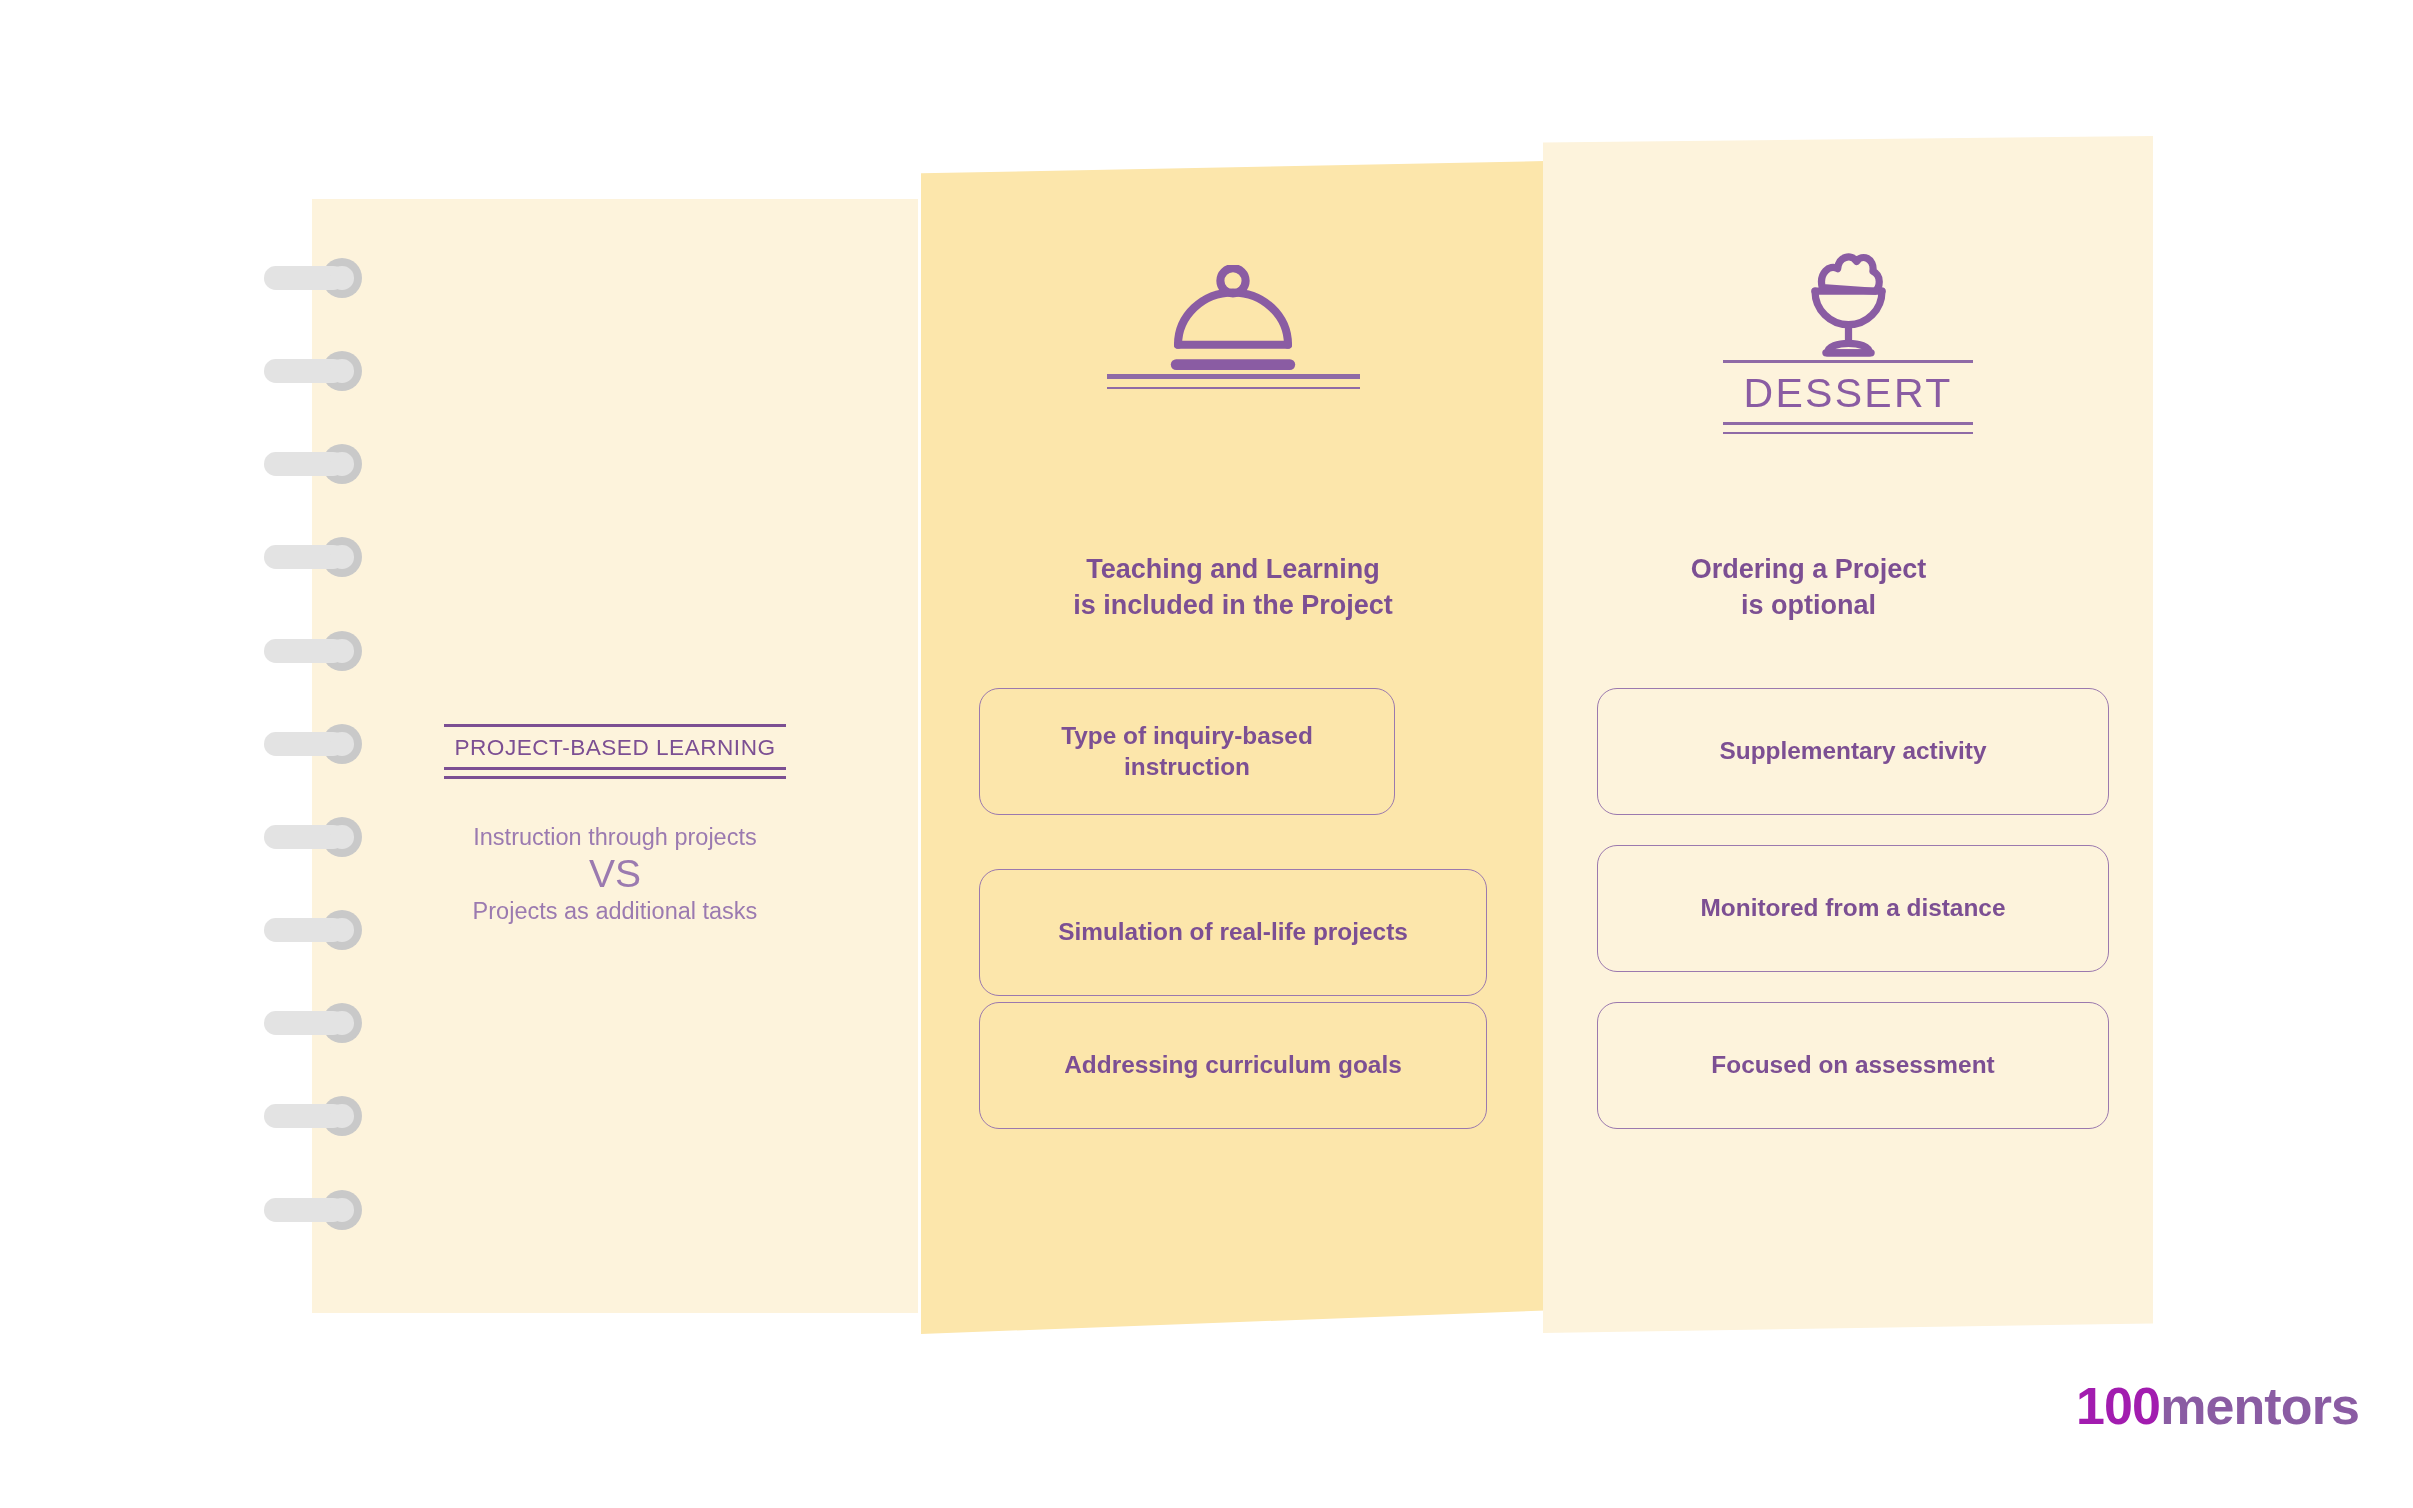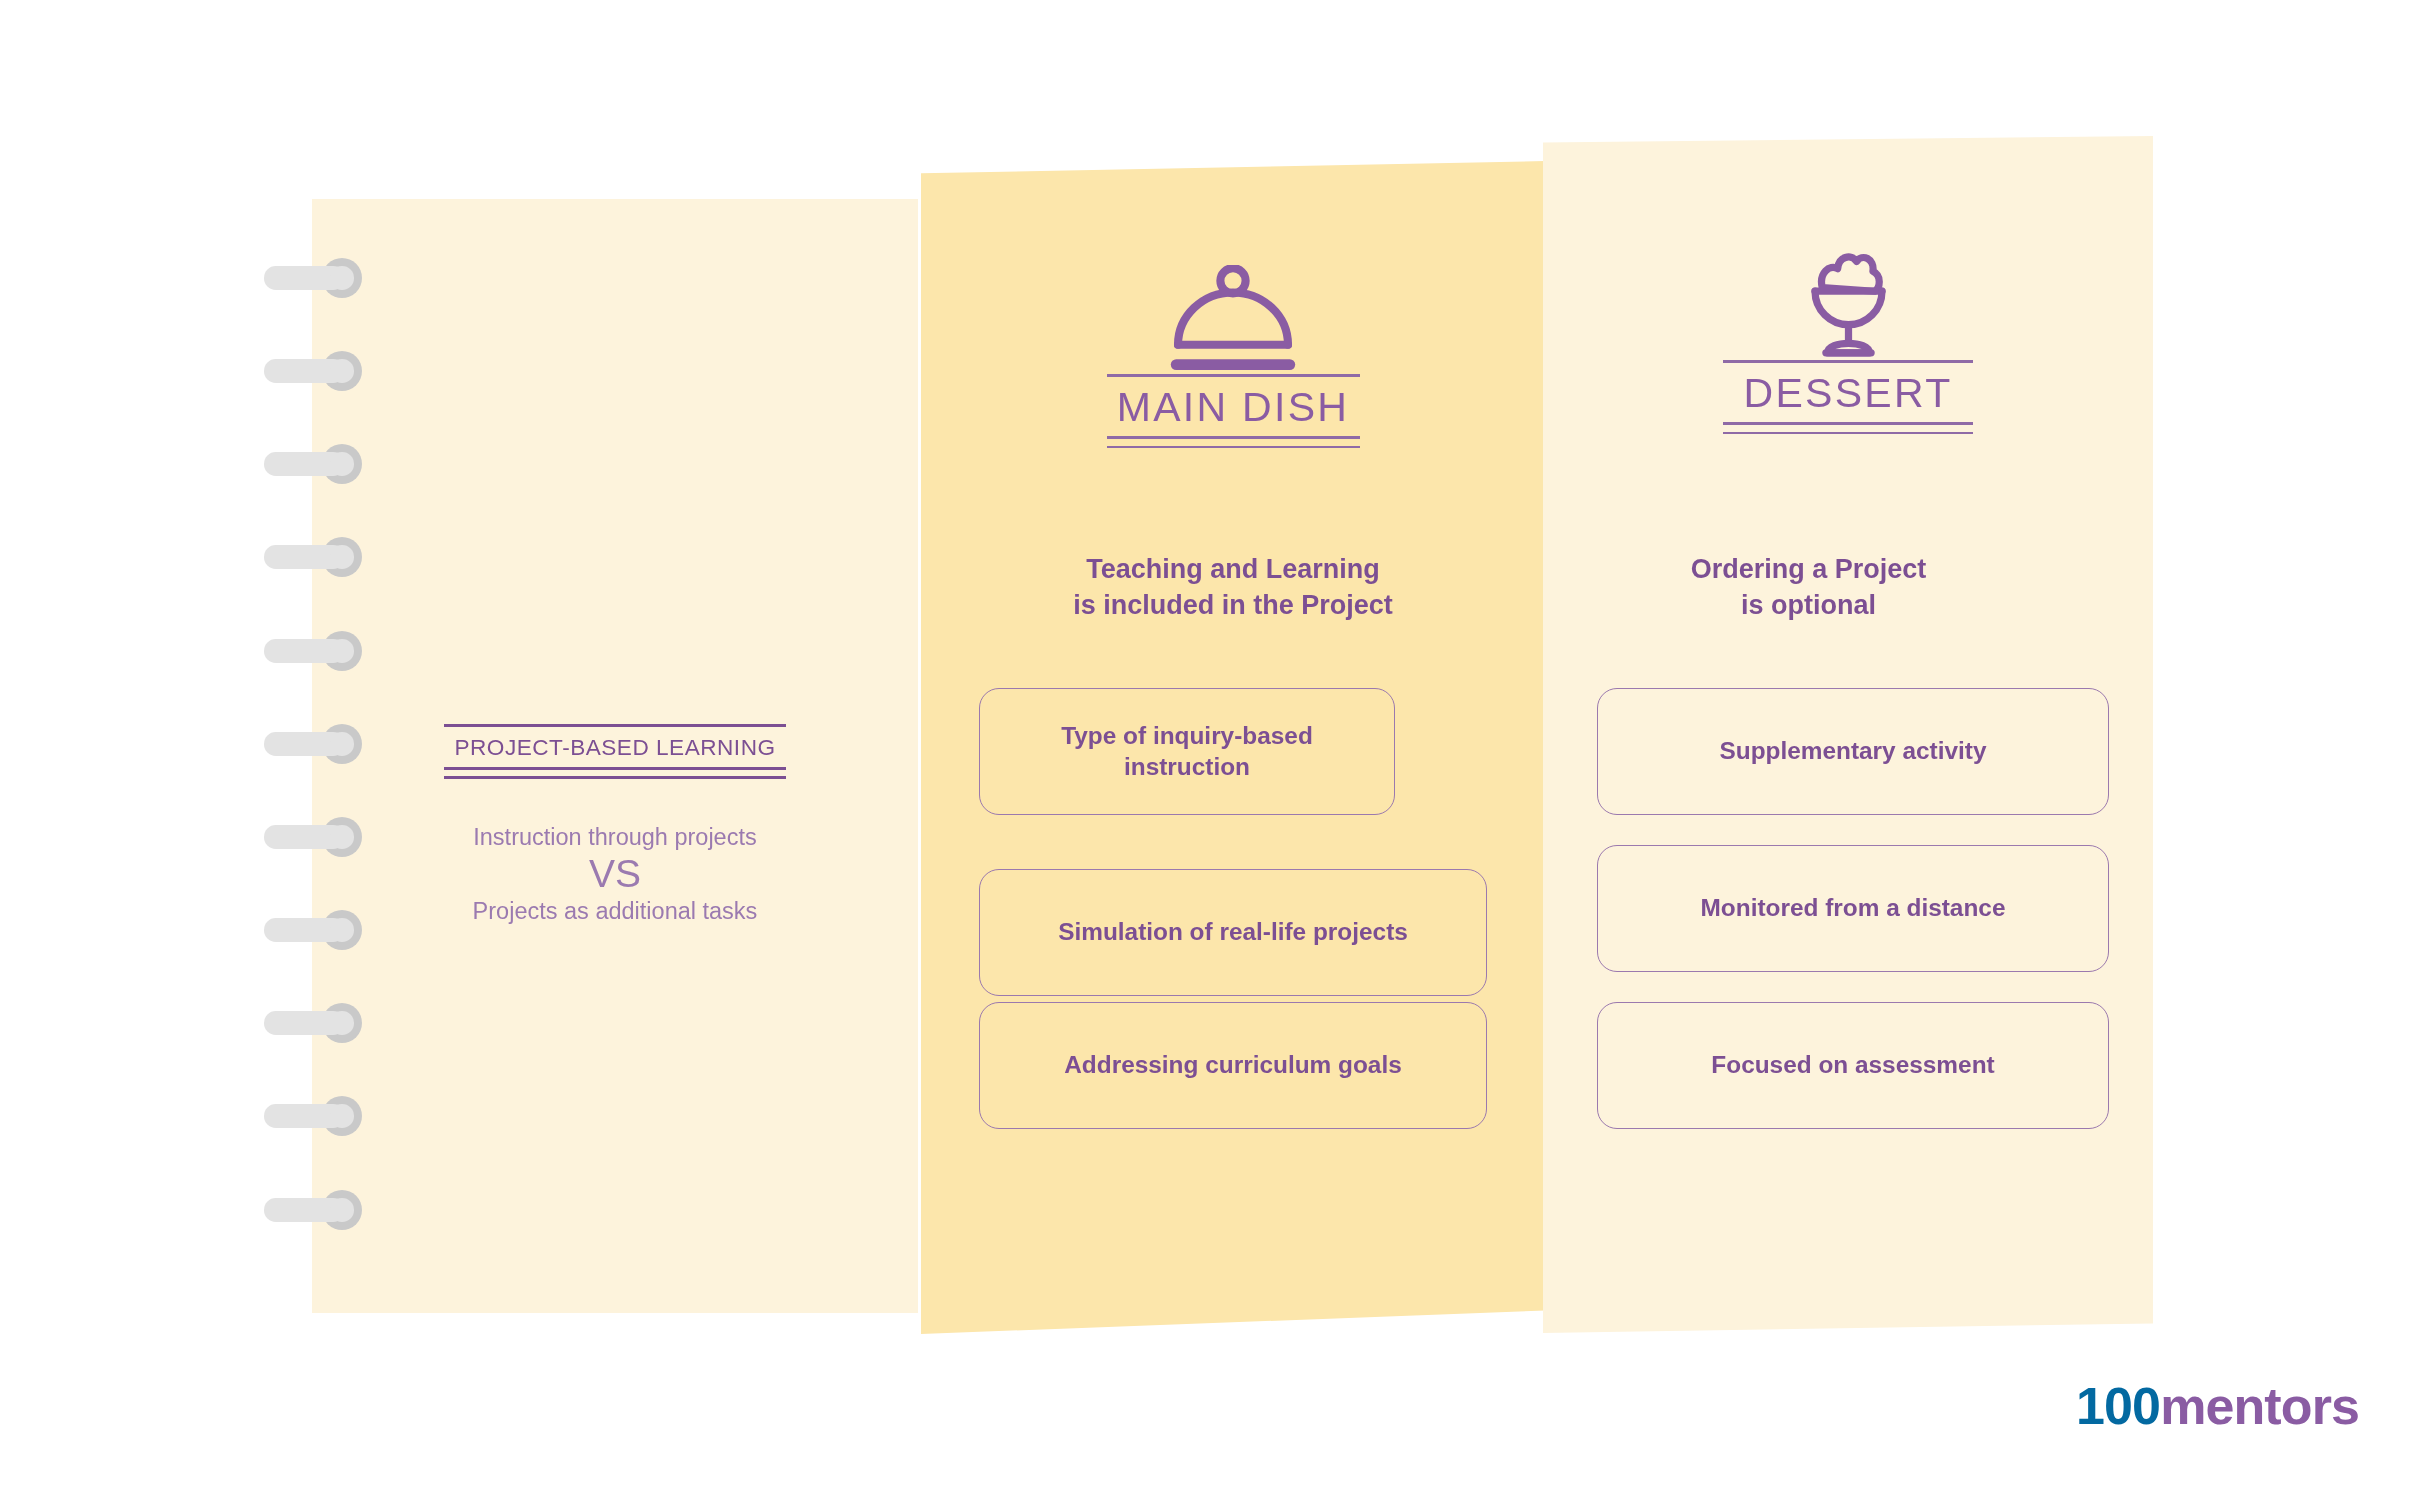--- a/index.html
+++ b/index.html
@@ -116,21 +116,21 @@
     color:#7c4f93;font-size:24.4px;font-weight:700;text-align:center;
     line-height:1.25;padding:0 16.3px;
   }
 
   
   #logo{
     position:absolute;right:54px;top:1380px;
     font-size:52px;font-weight:700;letter-spacing:-0.9px;line-height:1;
     white-space:nowrap;
   }
-  #logo-100{color:#0369a1;}
+  #logo-100{color:#a21caf;}
   #logo-mentors{color:#8a5ca3;}
 </style>
 </head>
 <body>
 
 <div id="stage">
 
   <div class="panel" id="panel-left"></div>
   <div class="panel" id="panel-mid"></div>
   <div class="panel" id="panel-right"></div>
@@ -211,21 +211,20 @@
   <div class="col-head" id="head-main" style="left:921px;top:258px;width:624px;">
     <div class="icon-wrap">
       <svg width="128" height="109" viewBox="0 0 142 120" aria-hidden="true">
         <circle cx="71" cy="17" r="14" fill="none" stroke="#8a5ca3" stroke-width="9"></circle>
         <path d="M10 88 A61 58 0 0 1 132 88" fill="none" stroke="#8a5ca3" stroke-width="9" stroke-linecap="round"></path>
         <line x1="10" y1="88" x2="132" y2="88" stroke="#8a5ca3" stroke-width="9" stroke-linecap="round"></line>
         <line x1="8" y1="110" x2="134" y2="110" stroke="#8a5ca3" stroke-width="12" stroke-linecap="round"></line>
       </svg>
     </div>
     <div class="head-rule" style="width:253px;"></div>
-    <div class="head-title">MAIN DISH</div>
     <div class="head-rule" style="width:253px;"></div>
     <div class="head-rule-gap"></div>
     <div class="head-rule" style="width:253px;"></div>
   </div>
 
   <div class="col-sub" id="sub-main" style="left:921px;top:552px;width:624px;">
     <div>Teaching and Learning</div>
     <div>is included in the Project</div>
   </div>
 

